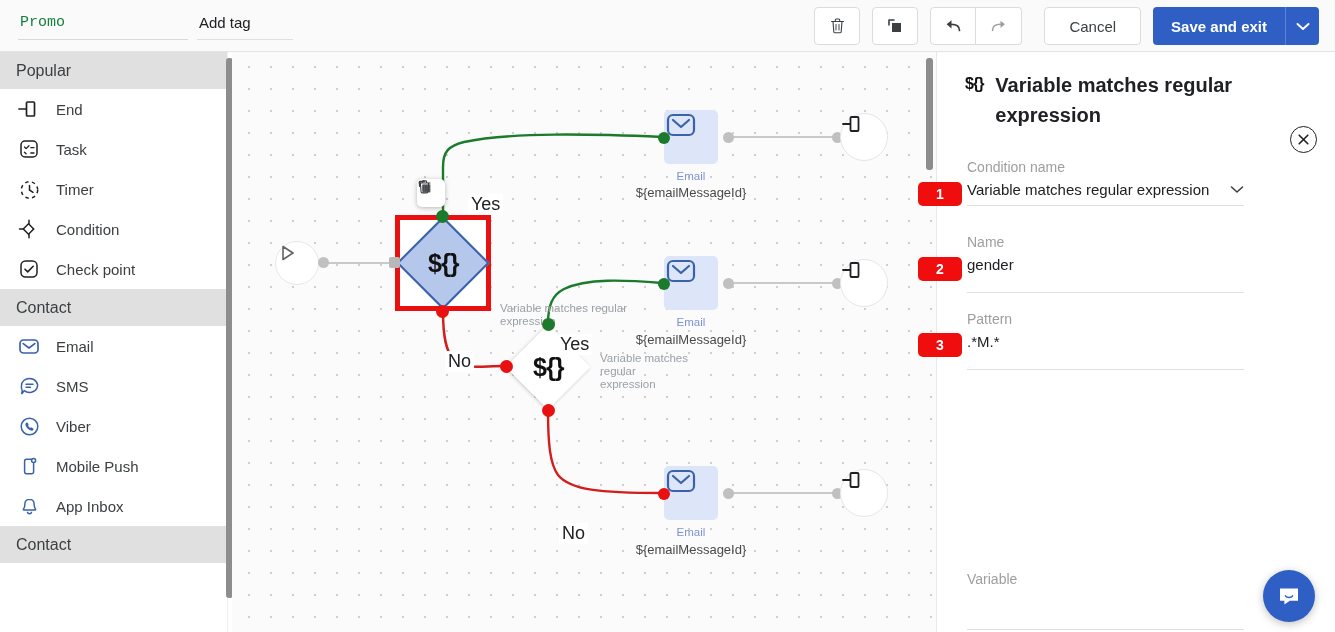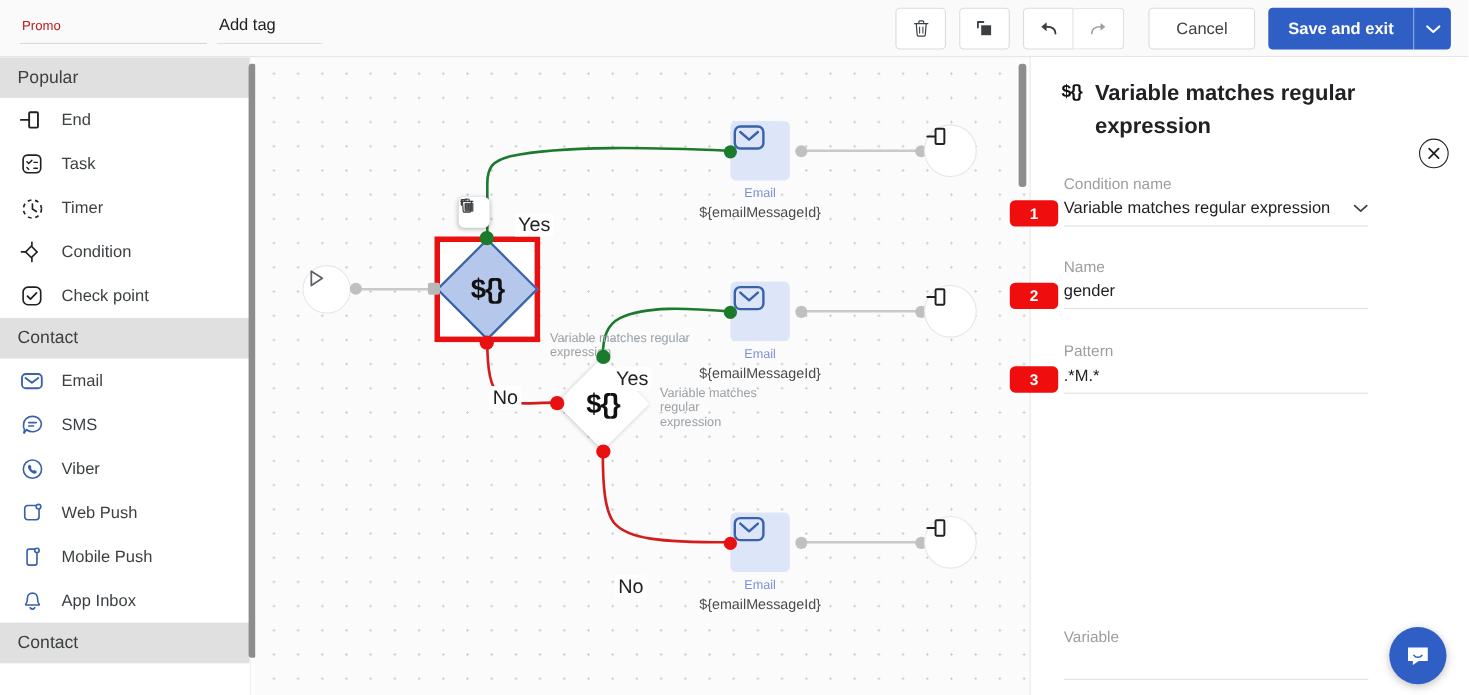--- a/index.html
+++ b/index.html
@@ -17,22 +17,22 @@
   .topbar {
     position: absolute; left: 0; top: 0; width: 1335px; height: 52px;
     background: #fafafa;
     border-bottom: 1px solid #e4e4e4;
     display: flex; align-items: center;
   }
   .name-field {
     position: absolute; left: 18px; top: 10px; width: 170px; height: 30px;
     border: none; border-bottom: 1px solid #d9d9d9;
     background: transparent;
-    font-family: Liberation Sans, sans-serif;
-    font-size: 12px; color: #b91c1c; padding: 0 2px 4px 2px;
+    font-family: Liberation Mono, monospace;
+    font-size: 15px; color: #15803d; padding: 0 2px 4px 2px;
     outline: none;
   }
   .tag-field {
     position: absolute; left: 197px; top: 10px; width: 96px; height: 30px;
     border: none; border-bottom: 1px solid #e0e0e0;
     background: transparent;
     font-family: "Liberation Sans", sans-serif;
     font-size: 15px; color: #202124; padding: 0 2px 4px 2px;
     outline: none;
   }
@@ -207,21 +207,21 @@
   .field { position: absolute; left: 30px; width: 277px; }
   .field-lbl { font-size: 14px; color: #9e9e9e; margin-bottom: 6px; }
   .field-val {
     font-size: 15px; color: #202124;
     border-bottom: 1px solid #e0e0e0; padding-bottom: 7px;
     display: flex; align-items: center; justify-content: space-between;
   }
   .field-input {
     width: 100%; border: none; border-bottom: 1px solid #e0e0e0;
     font-family: "Liberation Sans", sans-serif; font-size: 15px;
-    color: #202124; padding: 0 0 7px 0; outline: none; background: transparent;
+    color: #202124; padding: 0 0 19px 0; outline: none; background: transparent;
   }
   .badge {
     position: absolute; width: 44px; height: 24px;
     background: #ef0d0d; border-radius: 5px;
     color: #fff; font-size: 14px; font-weight: bold;
     display: flex; align-items: center; justify-content: center;
     z-index: 12;
   }
   .chat-btn {
     position: absolute; right: 20px; bottom: 10px;
@@ -366,29 +366,20 @@
     <div class="sb-item msg">
       <span class="sb-ico">
         <svg width="23" height="23" viewBox="0 0 23 23">
           <circle cx="11.5" cy="11.5" r="8.3" fill="none" stroke="#3a62ab" stroke-width="1.5"></circle>
           <path d="M8.6 7.5c1.1-.5 1.6 1.4 2 2 .2.4-.5.7-.4 1.1.2 1 1.2 2 2.2 2.2.4.1.7-.6 1.1-.4.6.4 2.5.9 2 2-.4 1-1.6 1.5-2.6 1.2-2.5-.8-4.6-2.9-5.4-5.4-.3-1 .2-2.2 1.1-2.7z" fill="#3a62ab"></path>
         </svg>
       </span>
       <span class="sb-lbl">Viber</span>
     </div>
 
-    <div class="sb-item msg">
-      <span class="sb-ico">
-        <svg width="23" height="23" viewBox="0 0 23 23">
-          <path d="M14.5 4.5H7.2A2.7 2.7 0 0 0 4.5 7.2v7.6A2.7 2.7 0 0 0 7.2 17.5h7.6a2.7 2.7 0 0 0 2.7-2.7V8.2" fill="none" stroke="#3a62ab" stroke-width="1.5" stroke-linecap="round"></path>
-          <circle cx="17" cy="5.6" r="2.1" fill="none" stroke="#3a62ab" stroke-width="1.5"></circle>
-        </svg>
-      </span>
-      <span class="sb-lbl">Web Push</span>
-    </div>
 
     <div class="sb-item msg">
       <span class="sb-ico">
         <svg width="23" height="23" viewBox="0 0 23 23">
           <path d="M13.6 4.2H8.6A2 2 0 0 0 6.6 6.2v10.6a2 2 0 0 0 2 2h5a2 2 0 0 0 2-2V8.4" fill="none" stroke="#3a62ab" stroke-width="1.5" stroke-linecap="round"></path>
           <circle cx="15.6" cy="5.4" r="2" fill="none" stroke="#3a62ab" stroke-width="1.5"></circle>
         </svg>
       </span>
       <span class="sb-lbl">Mobile Push</span>
     </div>

